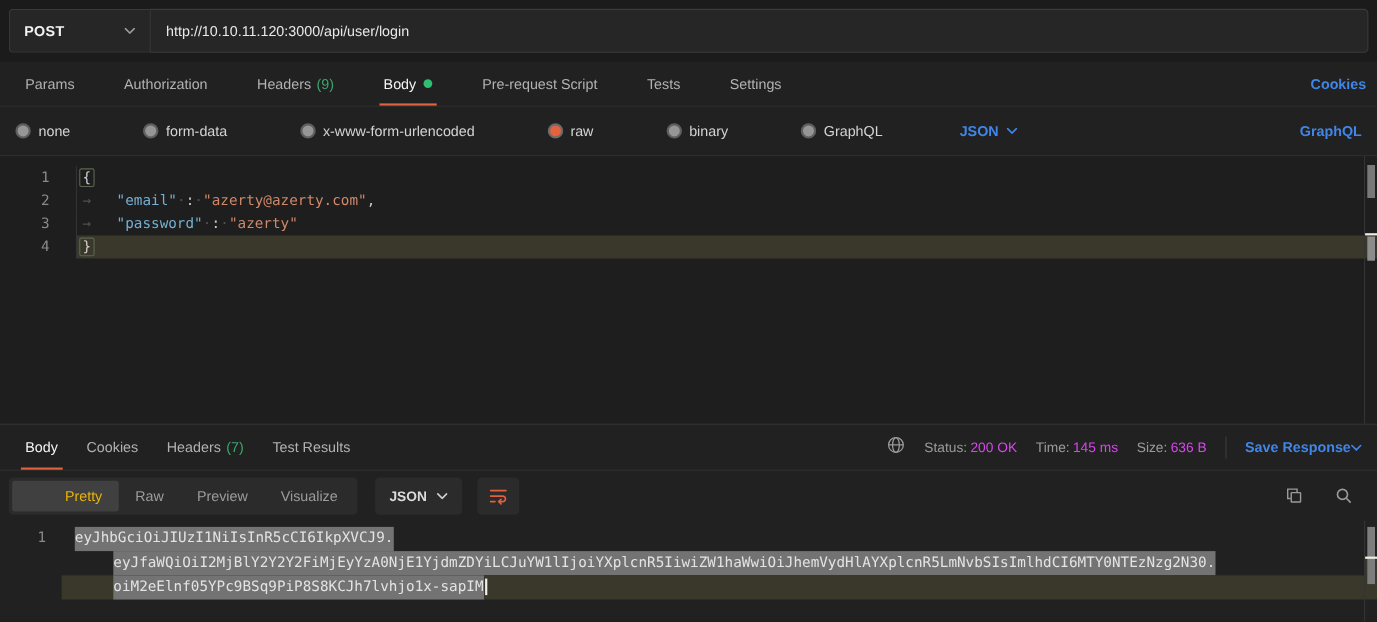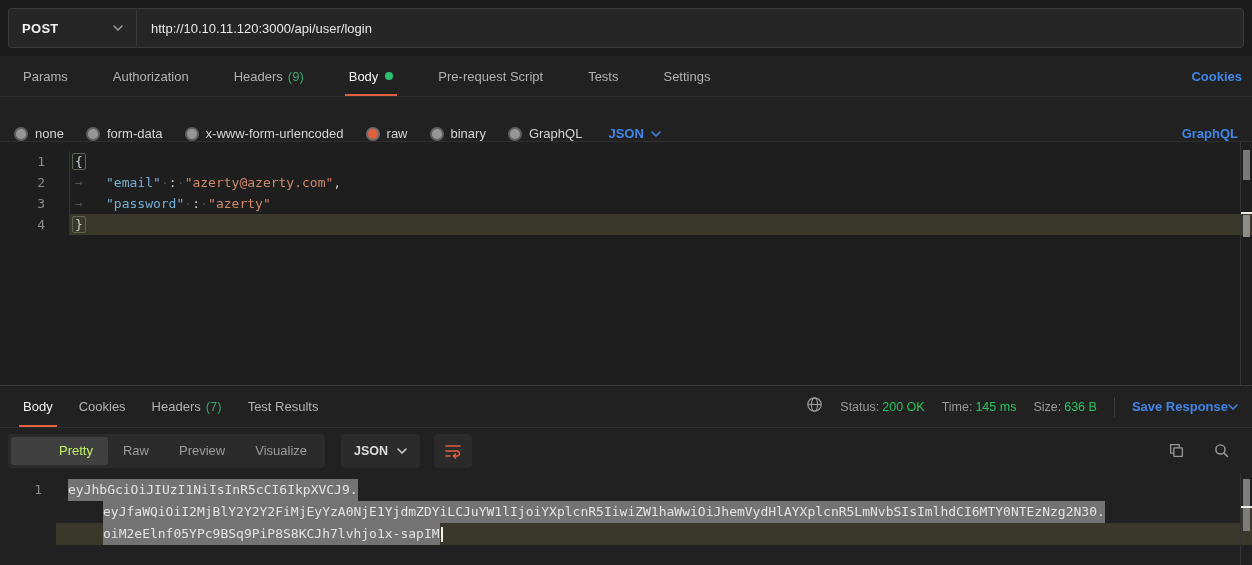--- a/index.html
+++ b/index.html
@@ -27,21 +27,21 @@
   .tab { display:flex; align-items:center; padding:0 8px; margin:0 5px; color:#b2b2b2; font-size:13px;
          position:relative; cursor:pointer; white-space:nowrap; }
   .tab.active { color:#f5f5f5; }
   .tab.active::after { content:""; position:absolute; left:4px; right:4px; bottom:0; height:2px; background:#e2613f; }
   .tab .count { color:#3aa76d; margin-left:5px; }
   .tab .dot { width:8px; height:8px; border-radius:50%; background:#2fbf71; margin-left:7px; }
   .link { color:#4086e8; font-weight:bold; font-size:13px; cursor:pointer; }
   .req-tabs .link { margin-left:auto; align-self:center; }
 
   
-  .options-row { height:44px; display:flex; align-items:flex-end; padding:0 14px; flex:0 0 auto; }
+  .options-row { height:44px; display:flex; align-items:center; padding:0 14px; flex:0 0 auto;gap:44px; }
   .radio-item { display:flex; align-items:center; margin-right:22px; cursor:pointer; }
   .radio { width:14px; height:14px; border-radius:50%; background:#969696; border:2px solid #5f5f5f; margin-right:7px; }
   .radio-item.selected .radio { background:#e2613f; border-color:#6b6b6b; }
   .radio-item span.lbl { color:#d4d4d4; font-size:13px; }
   .lang-select { display:flex; align-items:center; gap:7px; color:#4086e8; font-weight:bold; font-size:13px;
                  margin-left:4px; cursor:pointer; }
   .options-row .link { margin-left:auto; }
 
   
   .editor { position:relative; height:244px; background:#1e1e1e; border-top:1px solid #2e2e2e;
@@ -59,29 +59,29 @@
   .scroll-track { position:absolute; right:0; top:0; bottom:0; width:12px; border-left:1px solid #343434; }
   .scroll-track .thumb1 { position:absolute; top:8px; left:2px; right:2px; height:30px; background:#787878; }
   .scroll-track .marker { position:absolute; top:70px; left:0; right:0; height:2px; background:#efefe6; }
   .scroll-track .thumb2 { position:absolute; top:73px; left:2px; right:2px; height:22px; background:#8c8c8c; }
 
   
   .resp-section { flex:1; display:flex; flex-direction:column; border-top:1px solid #383838; background:#212121; }
   .resp-tabs { height:42px; display:flex; align-items:stretch; padding:0 10px; border-bottom:1px solid #2e2e2e; flex:0 0 auto; }
   .resp-meta { margin-left:auto; display:flex; align-items:center; gap:17px; }
   .meta-item { font-size:12.5px; color:#9a9a9a; white-space:nowrap; }
-  .meta-item .val { color:#22c55e; margin-left:3px; }
+  .meta-item .val { color:#d946ef; margin-left:3px; }
   .v-divider { width:1px; height:20px; background:#3d3d3d; }
   .save-resp { display:flex; align-items:center; gap:0; color:#4086e8; font-weight:bold; font-size:13px;
                cursor:pointer; padding-right:4px; }
 
   .resp-toolbar { height:45px; display:flex; align-items:center; padding:0 8px; gap:10px; flex:0 0 auto; }
   .segmented { background:#2b2b2b; border-radius:4px; display:flex; align-items:center; padding:3px; height:34px; }
   .seg-item { padding:0 15px; height:28px; line-height:28px; color:#9c9c9c; font-size:13px; border-radius:3px; cursor:pointer; }
-  .seg-item.active { background:#404040; color:#bef264;padding-left:48px; }
+  .seg-item.active { background:#404040; color:#eab308;padding-left:48px; }
   .fmt-box { background:#2b2b2b; border-radius:4px; height:34px; padding:0 13px; display:flex; align-items:center;
              gap:9px; color:#dcdcdc; font-size:12.5px; font-weight:bold; cursor:pointer; margin-left:6px; }
   .wrap-btn { background:#2b2b2b; border-radius:4px; width:38px; height:34px; display:flex; align-items:center;
               justify-content:center; cursor:pointer; margin-left:4px; }
   .tool-icons { margin-left:auto; display:flex; align-items:center; gap:28px; padding-right:14px; }
   .tool-icons .ibtn { cursor:pointer; display:flex; }
 
   .resp-body { position:relative; flex:1; font-family:"DejaVu Sans Mono", monospace; font-size:13px; padding-top:6px; }
   .resp-row { display:flex; height:22px; line-height:22px; }
   .resp-gutter { width:56px; flex:0 0 56px; text-align:right; padding-right:14px; color:#8a8a8a; }

